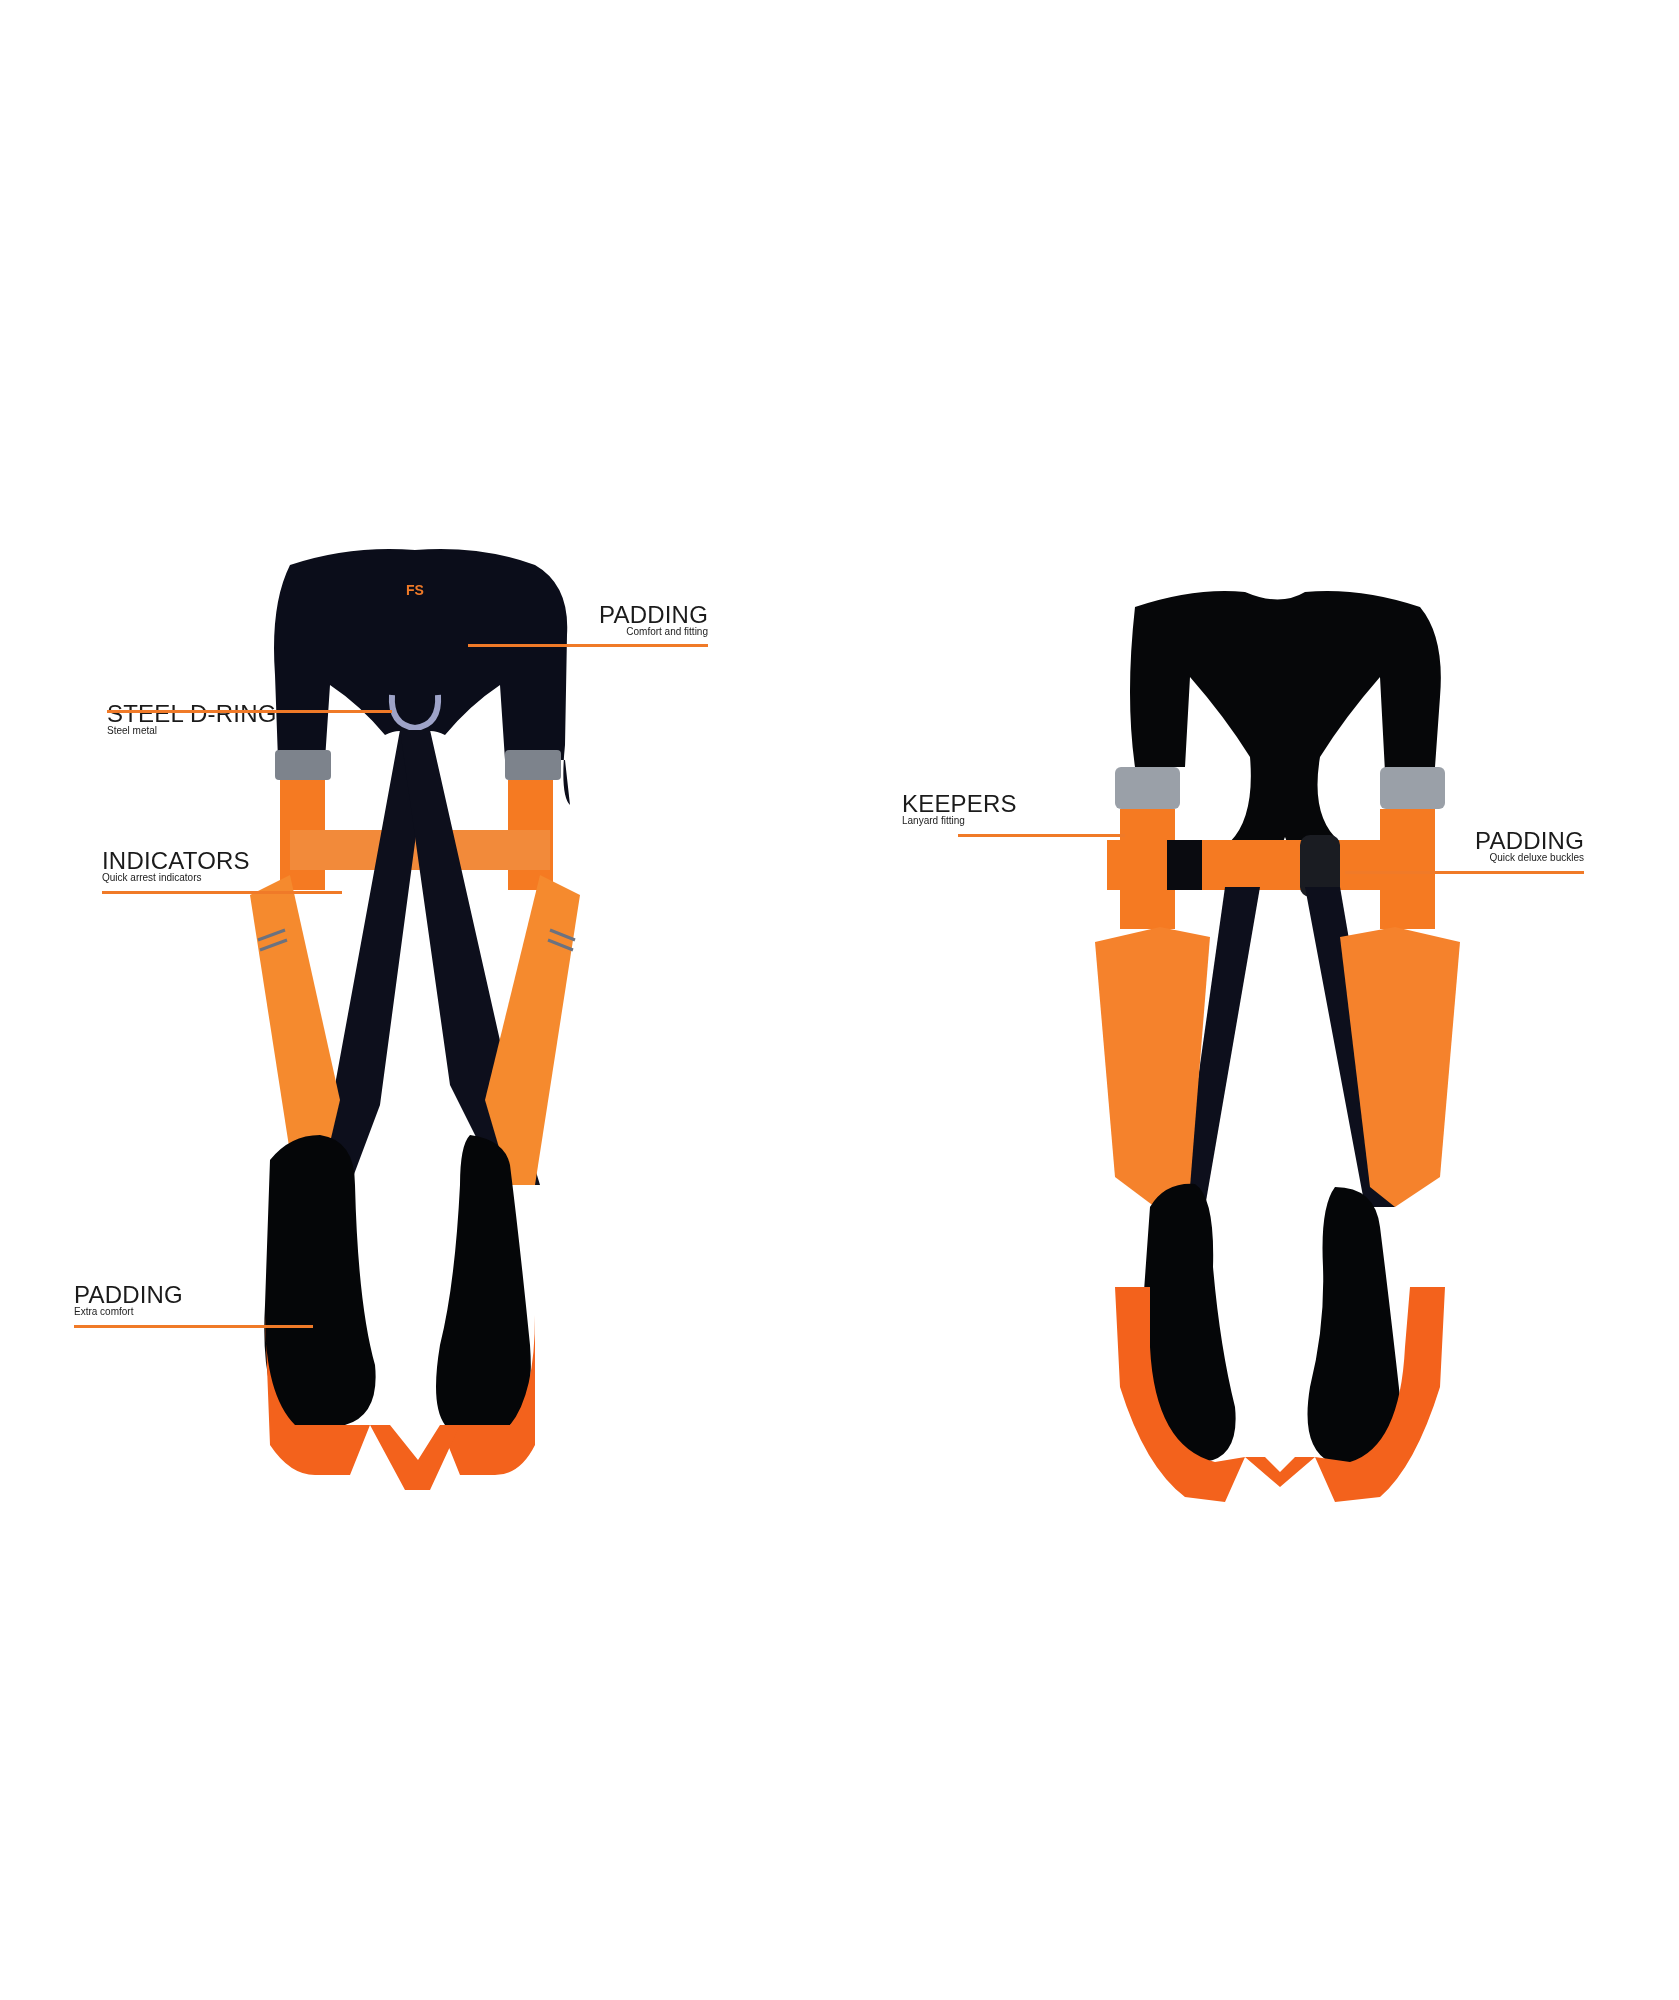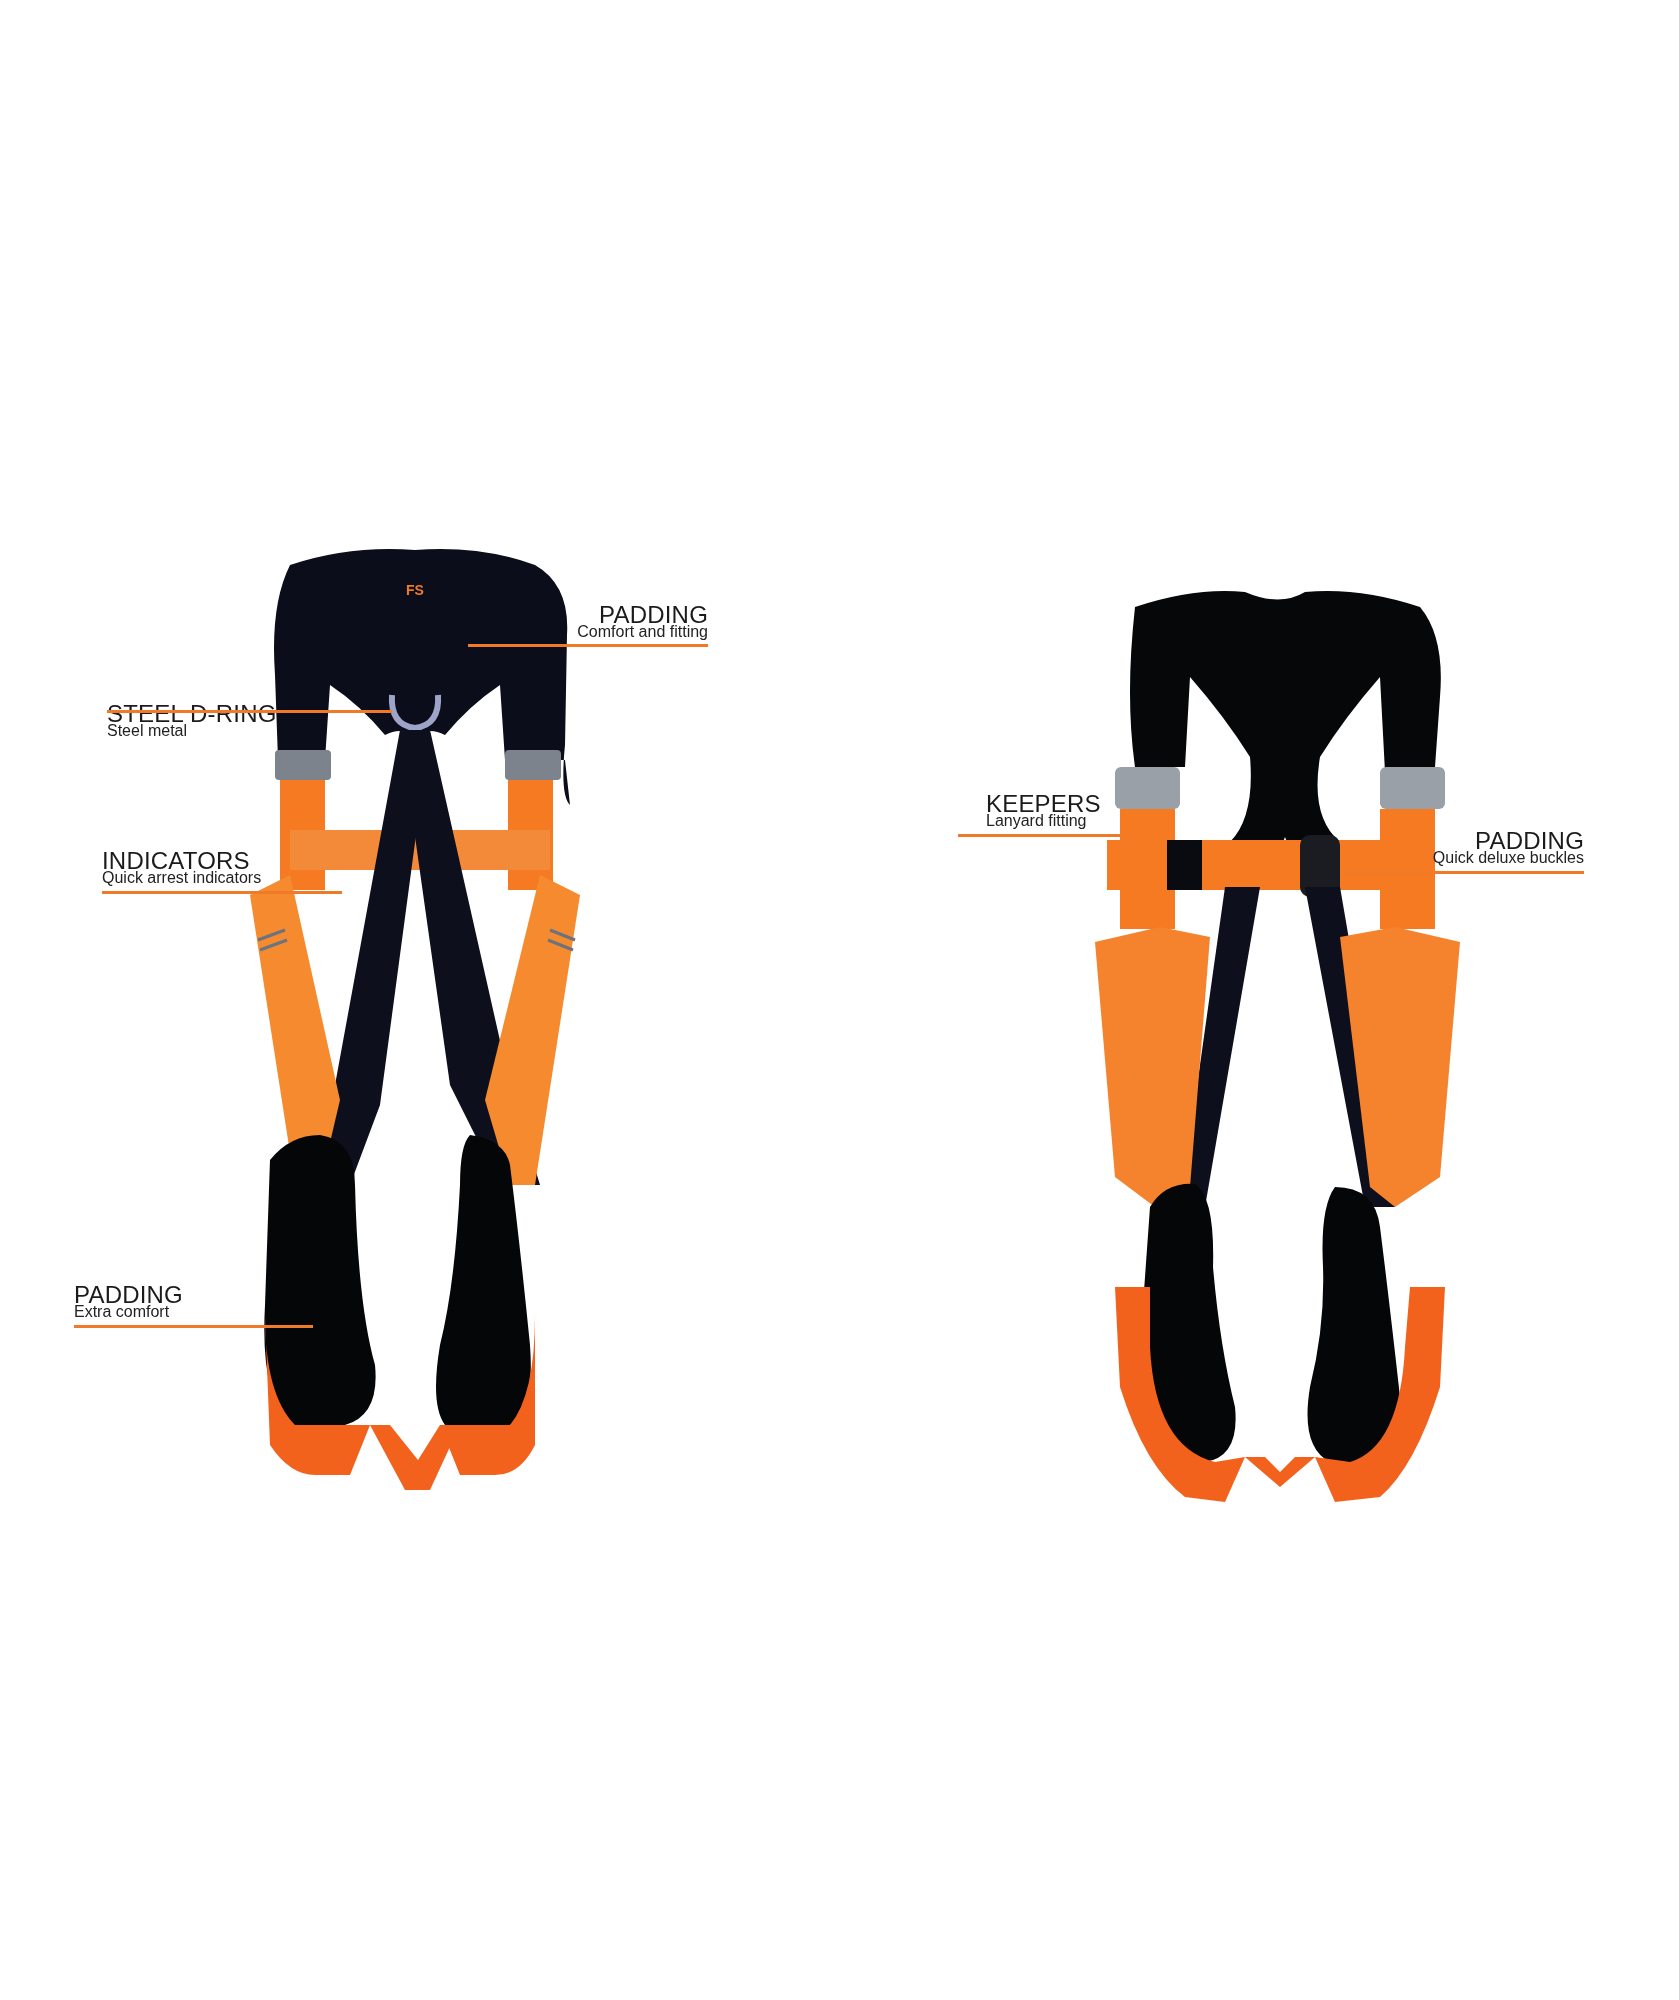--- a/index.html
+++ b/index.html
@@ -1,20 +1,20 @@
 <!DOCTYPE html>
 <html><head>
 <meta charset="utf-8">
 <style>
   html, body { margin:0; padding:0; background:#ffffff; }
   body { width:1679px; height:2000px; position:relative; overflow:hidden;
          font-family:"Liberation Sans", "DejaVu Sans", sans-serif; color:#1b1b1b; }
   .callout { position:absolute; }
   .callout .title { font-size:24px; letter-spacing:0.2px; line-height:20px; white-space:nowrap; }
-  .callout .sub { font-size:16px; line-height:14px; white-space:nowrap; color:#222; }
+  .callout .sub { font-size:10px; line-height:14px; white-space:nowrap; color:#222; }
   .leader { position:absolute; height:3px; background:#F07A28; }
   .right { text-align:right; }
   svg.harness { position:absolute; }
 </style>
 </head>
 <body>
 
 <svg class="harness" style="left:230px;top:545px;" width="370" height="965" viewBox="0 0 370 965">
 
   <path d="M60 20 Q120 0 185 5 Q250 0 305 20 Q340 40 337 90 L335 200 Q330 250 340 260 L335 215 L275 215 L270 140 Q240 160 215 190 Q195 180 185 195 Q175 180 155 190 Q130 160 100 140 L95 215 L48 215 L45 130 Q40 60 60 20 Z" fill="#0b0d1a"></path>
@@ -101,21 +101,21 @@
   <div class="sub">Quick arrest indicators</div>
 </div>
 <div class="leader" style="left:102px;top:891px;width:240px;"></div>
 
 <div class="callout" style="left:74px;top:1285px;">
   <div class="title">PADDING</div>
   <div class="sub">Extra comfort</div>
 </div>
 <div class="leader" style="left:74px;top:1325px;width:239px;"></div>
 
-<div class="callout" style="left:986px;top:794px;">
+<div class="callout" style="left:902px;top:794px;">
   <div class="title">KEEPERS</div>
   <div class="sub">Lanyard fitting</div>
 </div>
 <div class="leader" style="left:958px;top:834px;width:167px;"></div>
 
 <div class="callout right" style="left:1400px;top:831px;width:184px;">
   <div class="title">PADDING</div>
   <div class="sub">Quick deluxe buckles</div>
 </div>
 <div class="leader" style="left:1345px;top:871px;width:239px;"></div>

